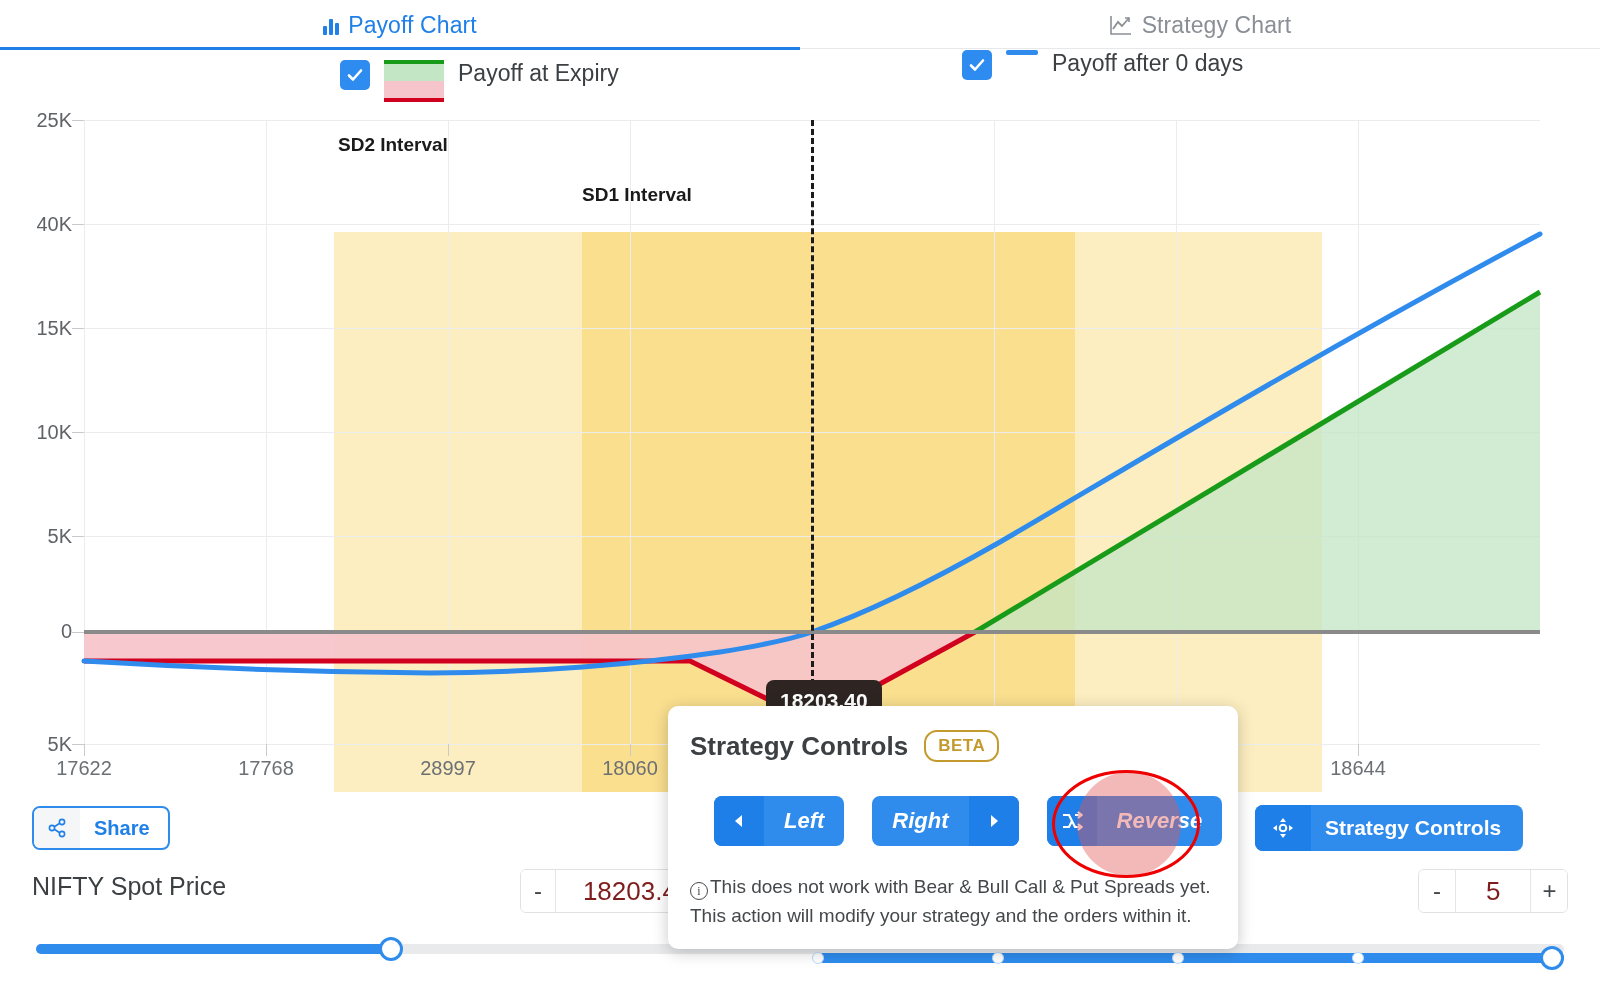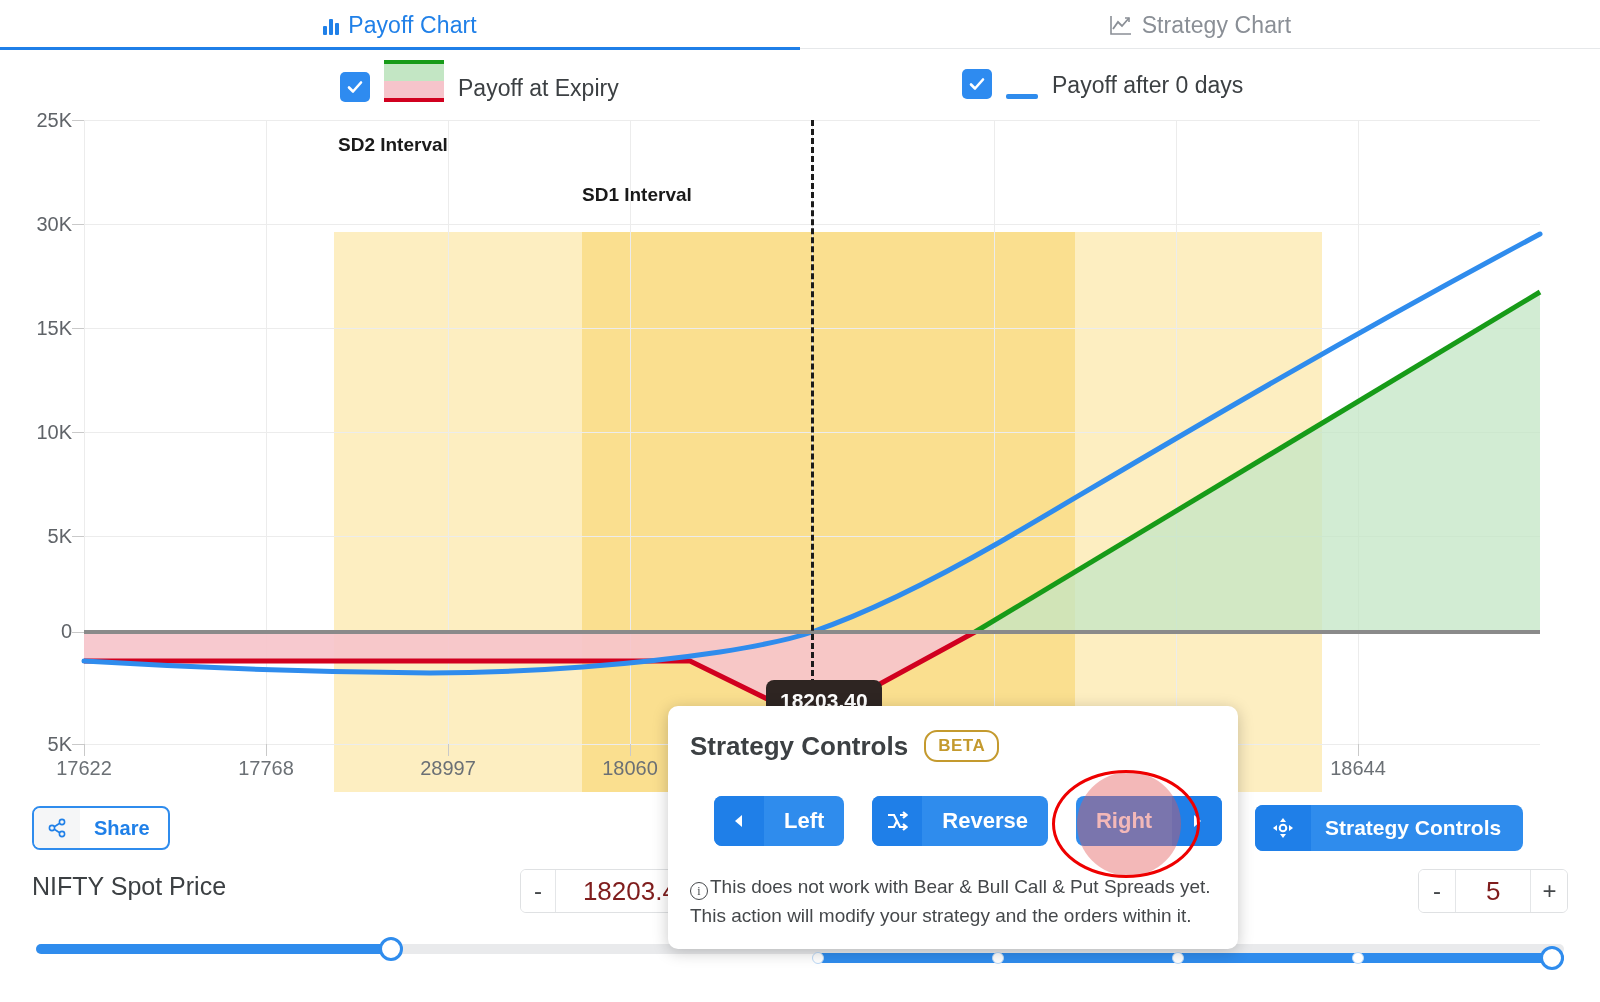--- a/index.html
+++ b/index.html
@@ -19,23 +19,23 @@
   }
   .tab.active { color:#2080e8; }
   .tab.inactive { color:#8a8f96; }
   .tab-underline-active { position:absolute; left:0; top:47px; width:800px; height:3px; background:#1f7fe8; }
   .tab-underline-rest { position:absolute; left:800px; top:48px; width:800px; height:1px; background:#e6e8ea; }
   .tabicon { display:flex; align-items:flex-end; gap:2px; height:20px; }
   .tabicon i { display:block; width:4px; background:#2080e8; border-radius:1px; }
 
   
   .legend { position:absolute; left:0; top:50px; width:1600px; height:62px; }
-  .lg-item { position:absolute; display:flex; align-items:flex-end; gap:14px; }
+  .lg-item { position:absolute; display:flex; align-items:flex-start; gap:14px; }
   .lg-1 { left:340px; top:10px; }
-  .lg-2 { left:962px; top:19px; }
+  .lg-2 { left:962px; top:0; }
   .cbx {
     width:30px; height:30px; border-radius:5px; background:#2e8bf0;
     display:flex; align-items:center; justify-content:center; cursor:pointer;
   }
   .cbx svg { display:block; }
   .swatch-expiry { width:60px; height:42px; display:flex; flex-direction:column; }
   .swatch-expiry .ln-g { height:4px; background:#179b18; }
   .swatch-expiry .fl-g { height:17px; background:#c3e6c4; }
   .swatch-expiry .fl-r { height:17px; background:#f6c4cb; }
   .swatch-expiry .ln-r { height:4px; background:#d1001f; }
@@ -115,21 +115,21 @@
     background:#fff; border-radius:10px;
     box-shadow:0 3px 16px rgba(0,0,0,.22); z-index:40;
   }
   .popup-head { position:absolute; left:22px; top:24px; display:flex; align-items:center; gap:16px; }
   .popup-title { font-size:26px; font-weight:bold; color:#3c4043; }
   .beta { border:2px solid #c49a2e; color:#c49a2e; font-size:17px; font-weight:bold;
     padding:4px 12px; border-radius:13px; letter-spacing:.5px; }
   .ctrl-row { position:absolute; left:46px; top:90px; display:flex; gap:28px; }
   .ctrl {
     height:50px; background:#2f8ced; border-radius:8px; display:flex; align-items:center;
-    overflow:hidden; cursor:pointer; color:#fff; font-size:22px; font-weight:bold;
+    overflow:hidden; cursor:pointer; color:#fff; font-size:22px; font-weight:bold;font-style:italic;
   }
   .ctrl .seg-ic { width:50px; height:100%; background:#1f7fe8; display:flex; align-items:center; justify-content:center; }
   .ctrl .seg-tx { padding:0 20px; }
   .note { position:absolute; left:22px; top:166px; width:540px;
     font-size:19px; color:#45484b; line-height:1.55; }
   .note .ii { display:inline-block; width:18px; height:18px; border-radius:50%;
     border:1.5px solid #45484b; font-size:12px; line-height:16px; text-align:center;
     font-family:"Liberation Serif", serif; margin-right:2px; vertical-align:-2px; }
 
   
@@ -217,21 +217,21 @@
     <div class="gridline-v" style="left:84px;top:8px;height:624px;"></div>
     <div class="gridline-v" style="left:266px;top:8px;height:624px;"></div>
     <div class="gridline-v" style="left:448px;top:8px;height:624px;"></div>
     <div class="gridline-v" style="left:630px;top:8px;height:624px;"></div>
     <div class="gridline-v" style="left:812px;top:8px;height:624px;"></div>
     <div class="gridline-v" style="left:994px;top:8px;height:624px;"></div>
     <div class="gridline-v" style="left:1176px;top:8px;height:624px;"></div>
     <div class="gridline-v" style="left:1358px;top:8px;height:624px;"></div>
 
     <div class="yaxis-label" style="top:-3px;">25K</div>
-    <div class="yaxis-label" style="top:101px;">30K</div>
+    <div class="yaxis-label" style="top:101px;">40K</div>
     <div class="yaxis-label" style="top:205px;">15K</div>
     <div class="yaxis-label" style="top:309px;">10K</div>
     <div class="yaxis-label" style="top:413px;">5K</div>
     <div class="yaxis-label" style="top:508px;">0</div>
     <div class="yaxis-label" style="top:621px;">5K</div>
 
     <div class="tickmark" style="top:8px;"></div>
     <div class="tickmark" style="top:112px;"></div>
     <div class="tickmark" style="top:216px;"></div>
     <div class="tickmark" style="top:320px;"></div>
@@ -341,39 +341,39 @@
       <div class="ctrl">
         <span class="seg-ic">
           <svg width="18" height="18" viewBox="0 0 18 18">
               <path d="M12 3 L5 9 L12 15 Z" fill="#fff"></path>
             </svg>
         </span>
         <span class="seg-tx">Left</span>
       </div>
 
       <div class="ctrl">
+        <span class="seg-tx">Right</span>
+        <span class="seg-ic">
+          <svg width="18" height="18" viewBox="0 0 18 18">
+              <path d="M6 3 L13 9 L6 15 Z" fill="#fff"></path>
+            </svg>
+        </span>
+      </div>
+
+      <div class="ctrl">
         <span class="seg-ic">
           <svg width="22" height="20" viewBox="0 0 22 20">
             <path d="M2 4 L8 4 L14 16 L20 16 M2 16 L8 16 L11 10" stroke="#fff" stroke-width="2.2" fill="none"></path>
             <path d="M17 13 L20.5 16 L17 19" stroke="#fff" stroke-width="2.2" fill="none"></path>
             <path d="M17 1 L20.5 4 L17 7" stroke="#fff" stroke-width="2.2" fill="none"></path>
             <path d="M14 4 L20 4" stroke="#fff" stroke-width="2.2" fill="none"></path>
           </svg>
         </span>
         <span class="seg-tx">Reverse</span>
       </div>
-
-      <div class="ctrl">
-        <span class="seg-tx">Right</span>
-        <span class="seg-ic">
-          <svg width="18" height="18" viewBox="0 0 18 18">
-              <path d="M6 3 L13 9 L6 15 Z" fill="#fff"></path>
-            </svg>
-        </span>
-      </div>
     </div>
 
     <div class="note">
       <span class="ii">i</span><span>This does not work with Bear &amp; Bull Call &amp; Put Spreads yet.</span><br>
       <span>This action will modify your strategy and the orders within it.</span>
     </div>
   </div>
 
   <div class="annot-dot"></div>
   <div class="annot-circle"></div>

